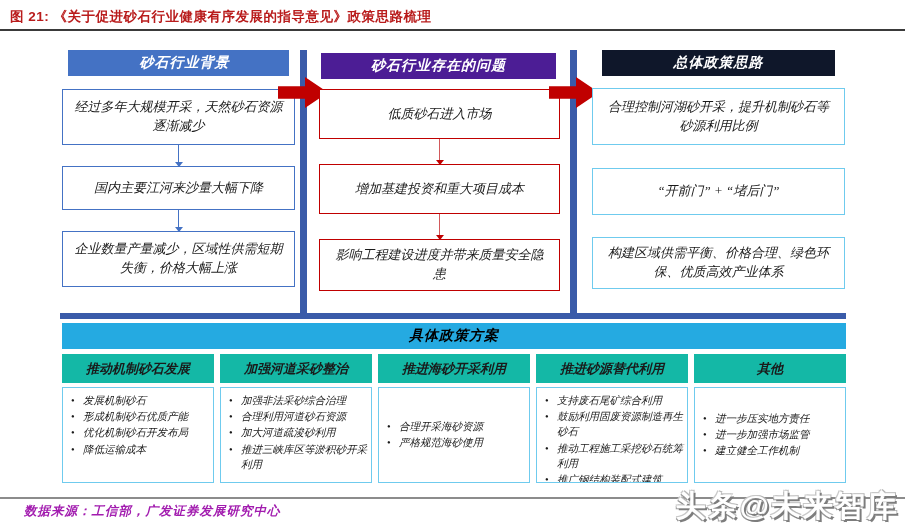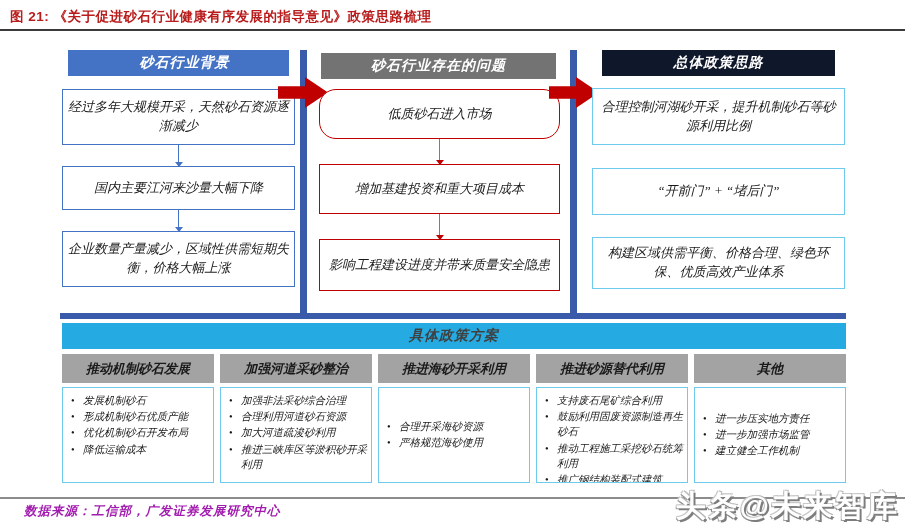--- a/index.html
+++ b/index.html
@@ -21,36 +21,36 @@
   .col { position:absolute; top:0; display:flex; flex-direction:column; }
   .col1 { left:0;    width:233px; }
   .col2 { left:257px; width:241px; padding-top:3px; }
   .col3 { left:530px; width:253px; }
 
   .col-header {
     height:26px; display:flex; align-items:center; justify-content:center;
     color:#fff; font-weight:bold; font-style:italic; font-size:14px; letter-spacing:1px;
   }
   .h-blue { background:#4472C4; margin:0 6px 13px 6px;padding-left:12px; }
-  .h-red  { background:#737373; margin:0 4px 10px 2px; }
+  .h-red  { background:#4c1d95; margin:0 4px 10px 2px; }
   .h-cyan { background:#0f172a; margin:0 10px 12px 10px; }
 
   .box {
     background:#fff; display:flex; align-items:center; justify-content:center;
     text-align:center; font-size:13px; font-style:italic; color:#1a1a1a;
-    padding:4px 4px; line-height:1.45;
+    padding:4px 10px; line-height:1.45;
   }
   .b-blue { border:1px solid #4472C4; }
   .b-red  { border:1px solid #C00000; }
   .b-cyan { border:1px solid #6FCBEE; }
 
   .col1 .box:nth-of-type(2) { min-height:56px; }
   .col1 .box:nth-of-type(4) { min-height:44px; }
   .col1 .box:nth-of-type(6) { min-height:56px; }
-  .col2 .box:nth-of-type(2) { min-height:50px;border-radius:17px; }
+  .col2 .box:nth-of-type(2) { min-height:50px; }
   .col2 .box:nth-of-type(4) { min-height:50px; }
   .col2 .box:nth-of-type(6) { min-height:52px; }
   .col3 .box:nth-of-type(2) { min-height:57px; margin-bottom:23px; }
   .col3 .box:nth-of-type(3) { min-height:47px; margin-bottom:22px; }
   .col3 .box:nth-of-type(4) { min-height:52px; }
 
   
   .connector { position:relative; width:1px; margin:0 auto; }
   .c-blue { height:21px; background:#4472C4; }
   .c-red  { height:25px; background:#D2595B; }
@@ -73,28 +73,28 @@
   }
   .a1 { left:216px; }
   .a2 { left:487px; }
 
   
   .hbar { position:absolute; left:60px; top:313px; width:786px; height:6px; background:#3A5BA9; }
 
   
   .bottom { position:absolute; left:62px; top:323px; width:784px; }
   .bottom-header {
-    height:26px; background:#25AAE1; color:#404040; font-weight:bold; font-style:italic;
+    height:26px; background:#25AAE1; color:#000000; font-weight:bold; font-style:italic;
     font-size:14px; letter-spacing:1px; display:flex; align-items:center; justify-content:center;
   }
   .groups {
     display:grid; grid-template-columns:repeat(5, 1fr); column-gap:6px; margin-top:5px;
   }
   .group-label {
-    height:29px; background:#a3a3a3; display:flex; align-items:center; justify-content:center;
+    height:29px; background:#14b8a6; display:flex; align-items:center; justify-content:center;
     font-weight:bold; font-style:italic; font-size:13px; color:#1a1a1a;
   }
   .group-box {
     margin-top:4px; height:96px; border:1px solid #6FCBEE; background:#fff;
     padding:5px 2px 2px 4px; overflow:hidden;
   }
   .group-box ul { list-style:none; }
   .group-box li {
     position:relative; font-size:10.5px; font-style:italic; color:#1a1a1a;
     line-height:1.45; padding-left:16px; margin-bottom:1px;

